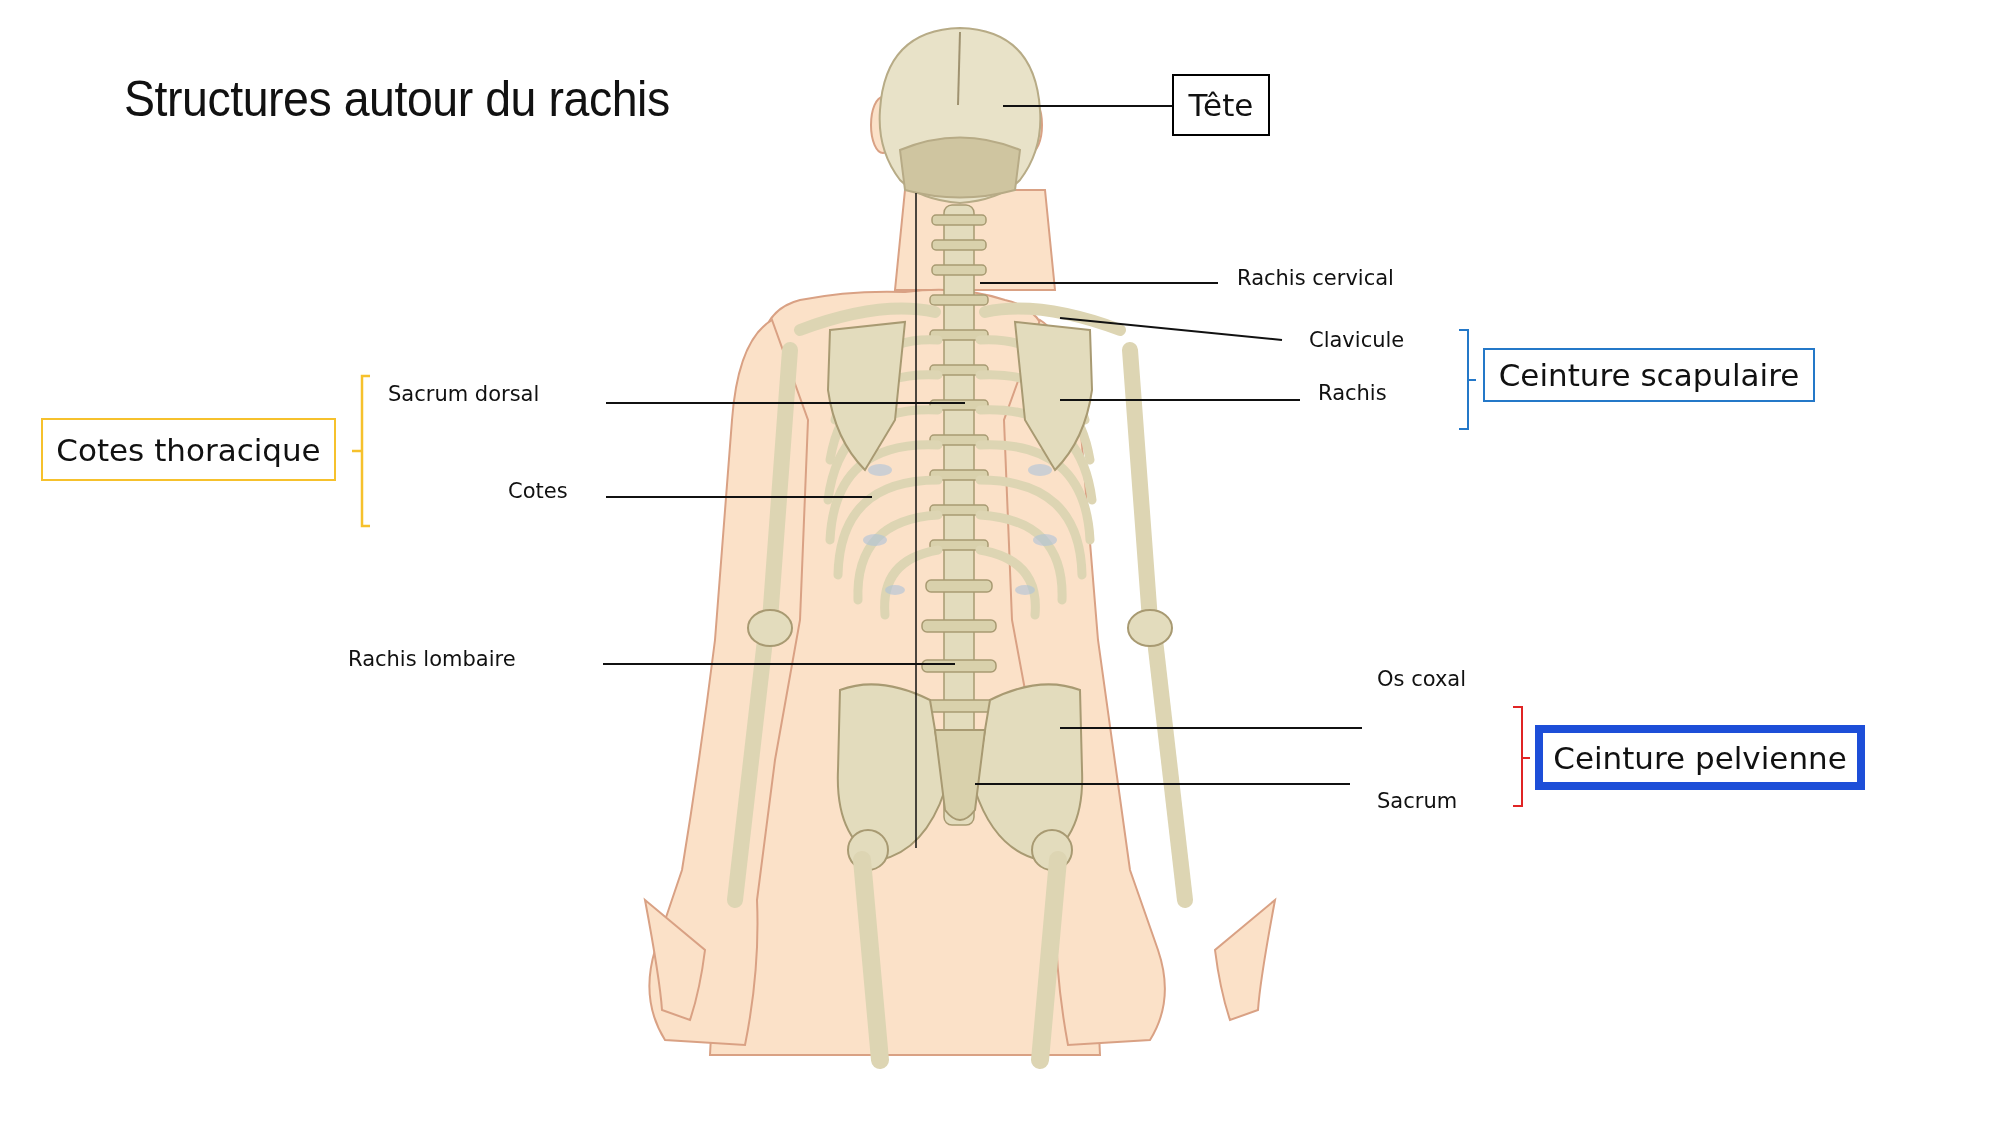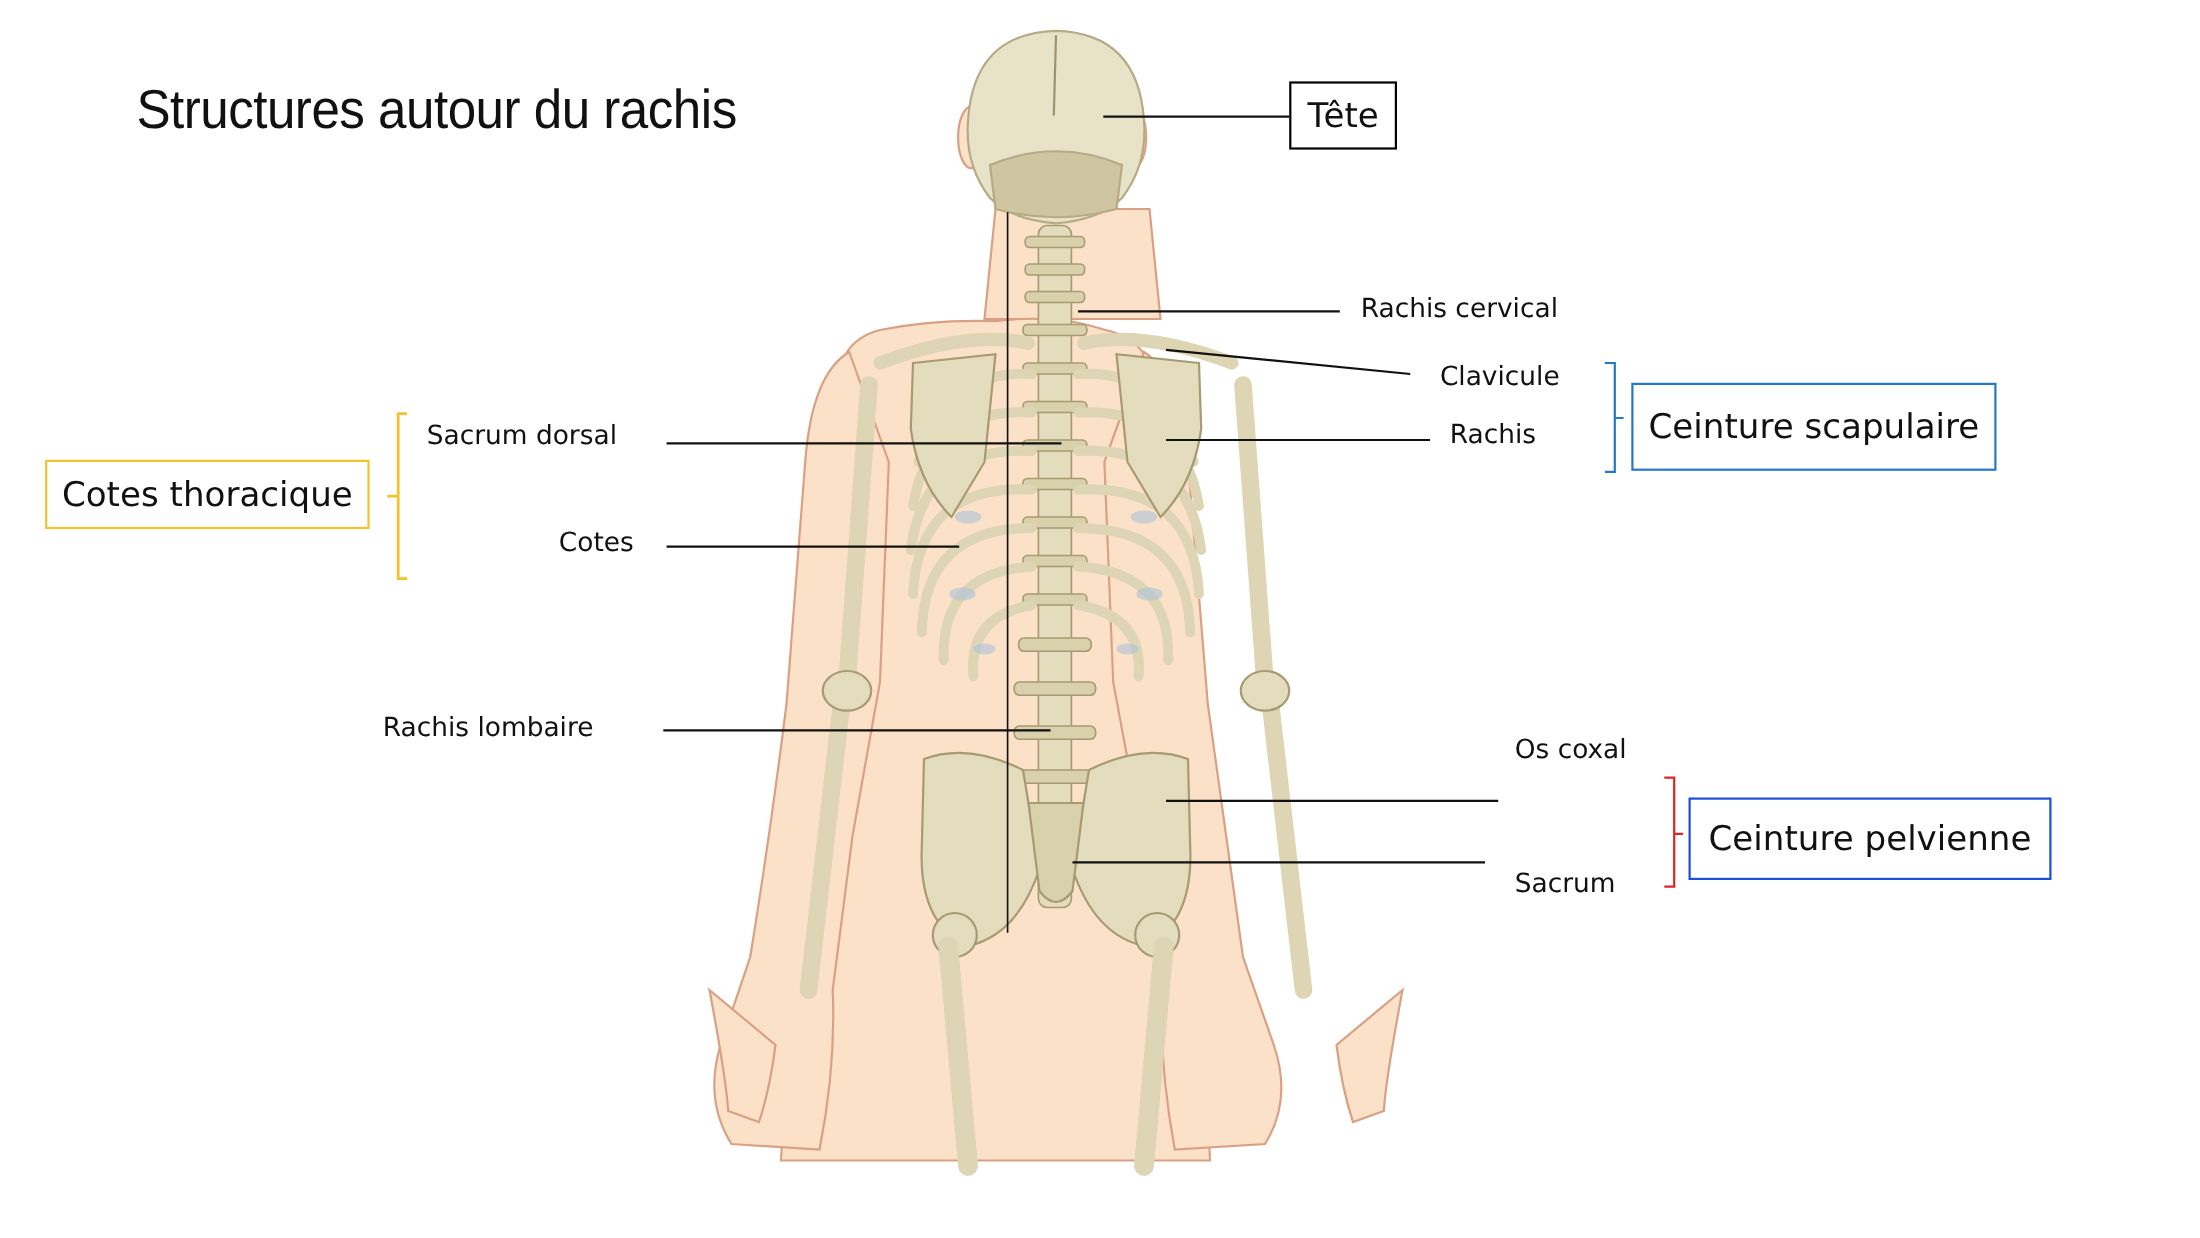--- a/index.html
+++ b/index.html
@@ -1,18 +1,18 @@
 <!DOCTYPE html>
 <html><head>
 <meta charset="utf-8">
 <style>
   html,body{margin:0;padding:0;background:#ffffff;}
   body{width:2000px;height:1125px;position:relative;overflow:hidden;font-family:"Liberation Sans",sans-serif;color:#111;}
   .title{position:absolute;left:124px;top:70px;font-size:50px;font-family:"Liberation Sans",sans-serif;letter-spacing:-0.5px;transform:scaleX(0.93);transform-origin:left top;}
-  .lbl{position:absolute;font-family:"DejaVu Sans",sans-serif;font-size:24px;white-space:nowrap;line-height:1;}
+  .lbl{position:absolute;font-family:"DejaVu Sans",sans-serif;font-size:21px;white-space:nowrap;line-height:1;}
   .box{position:absolute;box-sizing:border-box;font-family:"DejaVu Sans",sans-serif;font-size:31px;display:flex;align-items:center;justify-content:center;white-space:nowrap;}
   svg.art{position:absolute;left:0;top:0;}
 </style>
 </head>
 <body>
 
 <svg class="art" width="2000" height="1125" viewBox="0 0 2000 1125">
 
   <g fill="#fbe1c8" stroke="#d9a184" stroke-width="2">
 
@@ -142,15 +142,15 @@
 <div class="lbl" style="left:1237px;top:268px;">Rachis cervical</div>
 <div class="lbl" style="left:1309px;top:330px;">Clavicule</div>
 <div class="lbl" style="left:1318px;top:383px;">Rachis</div>
 <div class="lbl" style="left:388px;top:384px;">Sacrum dorsal</div>
 <div class="lbl" style="left:508px;top:481px;text-align:center;">Cotes</div>
 <div class="lbl" style="left:348px;top:649px;">Rachis lombaire</div>
 <div class="lbl" style="left:1377px;top:669px;">Os coxal</div>
 <div class="lbl" style="left:1377px;top:769px;margin-top:22px;">Sacrum</div>
 
 <div class="box" style="left:1172px;top:74px;width:98px;height:62px;border:2px solid #000000;">Tête</div>
-<div class="box" style="left:1483px;top:348px;width:332px;height:80px;border:2px solid #2478c8;">Ceinture scapulaire</div>
+<div class="box" style="left:1483px;top:348px;width:332px;height:54px;border:2px solid #2478c8;">Ceinture scapulaire</div>
 <div class="box" style="left:41px;top:418px;width:295px;height:63px;border:2px solid #f6c12c;">Cotes thoracique</div>
-<div class="box" style="left:1535px;top:725px;width:330px;height:75px;border:2px solid #1d4ed8;">Ceinture pelvienne</div>
+<div class="box" style="left:1535px;top:725px;width:330px;height:65px;border:8px solid #1d4ed8;">Ceinture pelvienne</div>
 
 </body></html>

